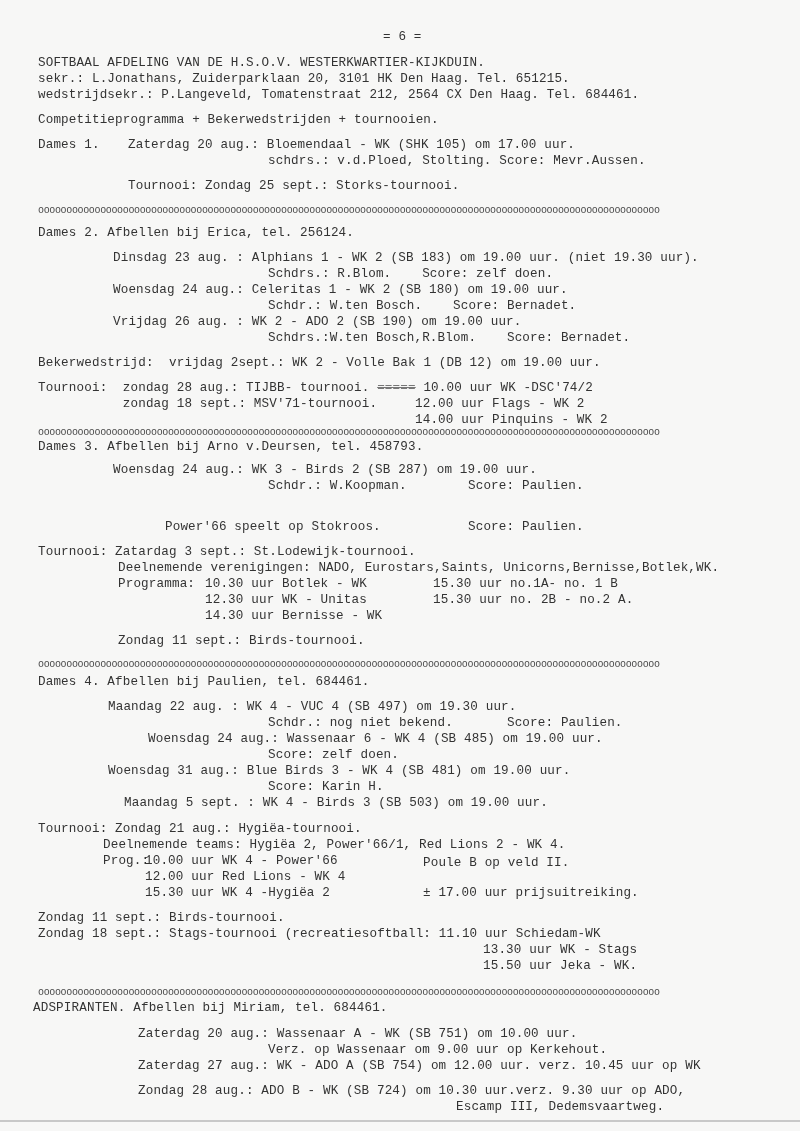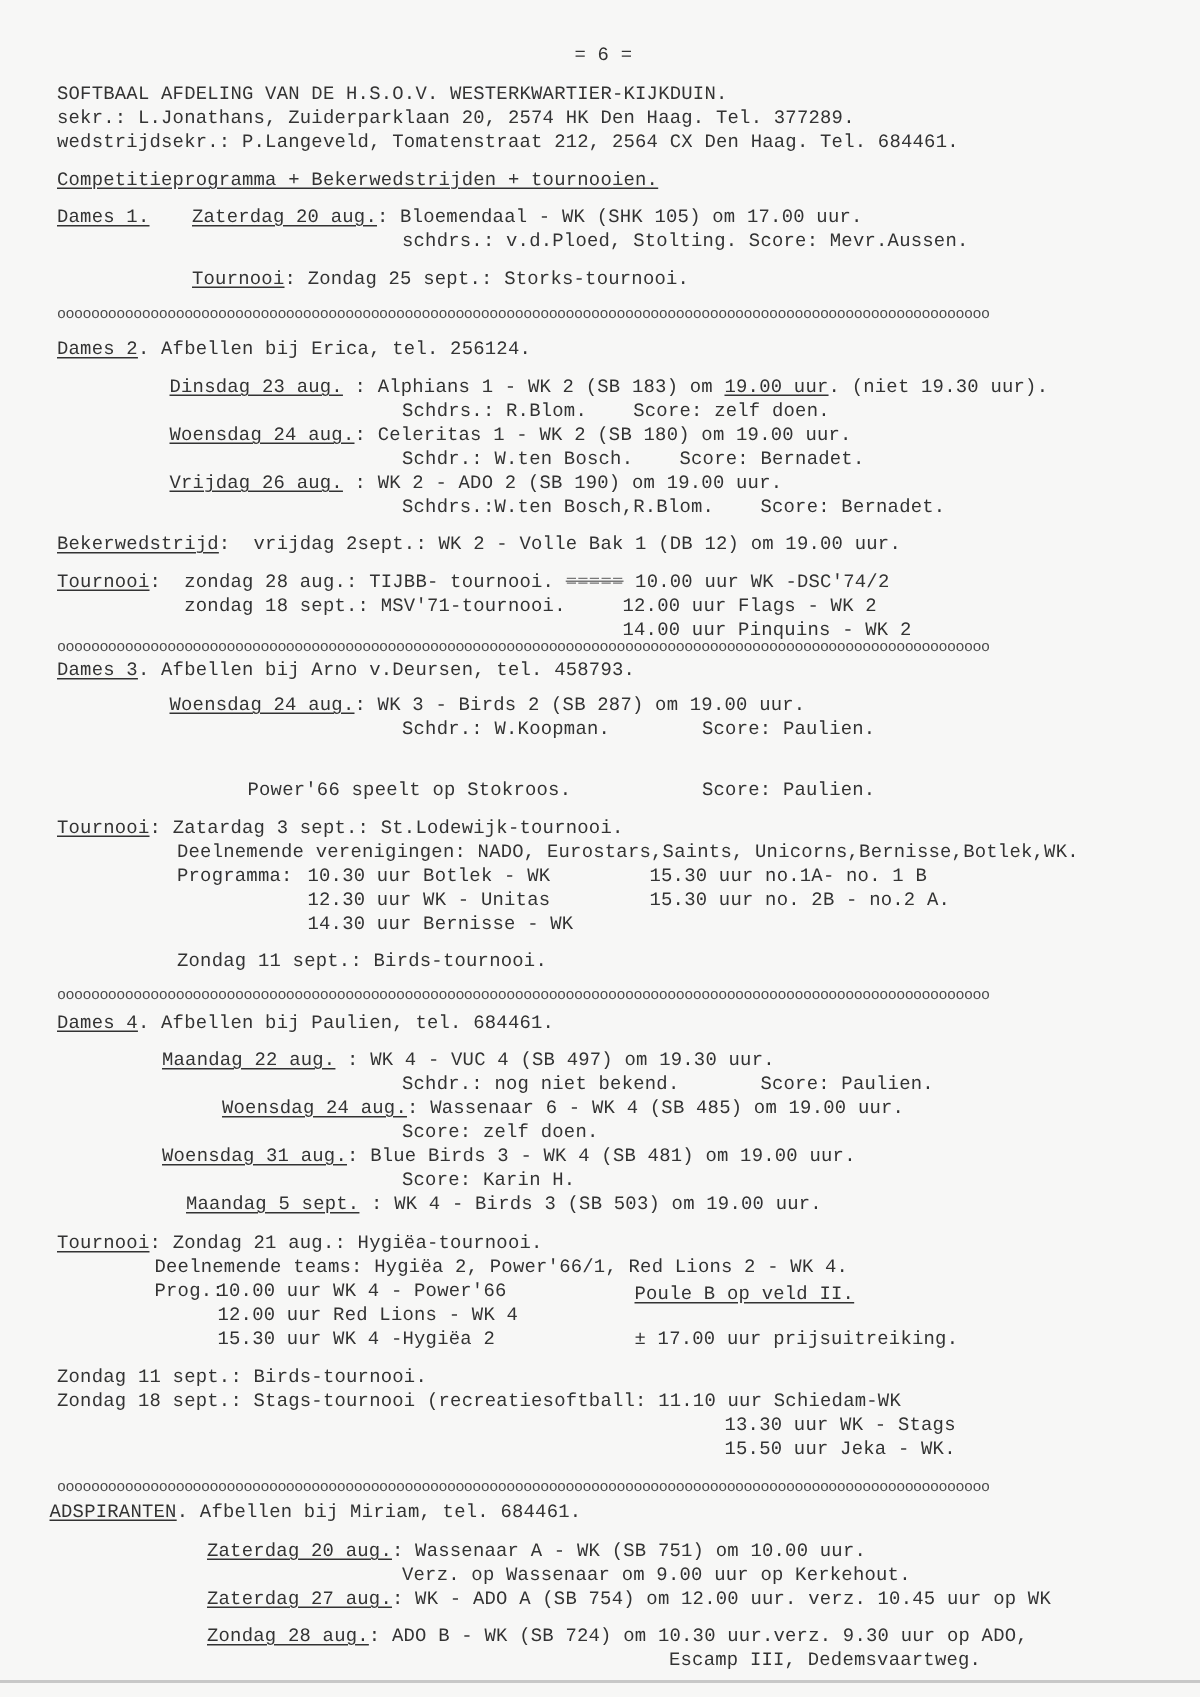--- a/index.html
+++ b/index.html
@@ -8,37 +8,37 @@
     background: #f7f7f6;
     font-family: "Liberation Mono", "DejaVu Sans Mono", monospace;
     color: #3a3a3a;
     position: relative;
   }
   .page { position: absolute; left: 0; top: 0; width: 800px; height: 1131px; }
   .ln {
     position: absolute; white-space: pre; font-size: 12.6px; line-height: 14px;
     letter-spacing: 0.15px; color: #333;
   }
-  .u { text-decoration: underline; text-underline-offset: 2px; }
+  .u { text-underline-offset: 2px; }
   .oo {
     position: absolute; left: 38px; width: 730px; overflow: hidden; white-space: nowrap;
     font-size: 10px; letter-spacing: -0.35px; color: #4a4a4a; line-height: 10px;
   }
   .strike { text-decoration: line-through; color: #777; }
   .bottom-edge { position: absolute; left: 0; right: 0; top: 1120px; height: 2px; background: #c8c8c8; }
 </style>
 </head>
 <body>
 
 <div class="page">
 
   <div class="ln" style="left:383px;top:30px;">= 6 =</div>
 
   <div class="ln" style="left:38px;top:56px;">SOFTBAAL AFDELING VAN DE H.S.O.V. WESTERKWARTIER-KIJKDUIN.</div>
-  <div class="ln" style="left:38px;top:72px;">sekr.: L.Jonathans, Zuiderparklaan 20, 2574 HK Den Haag. Tel. 377289.</div>
+  <div class="ln" style="left:38px;top:72px;">sekr.: L.Jonathans, Zuiderparklaan 20, 3101 HK Den Haag. Tel. 651215.</div>
   <div class="ln" style="left:38px;top:88px;">wedstrijdsekr.: P.Langeveld, Tomatenstraat 212, 2564 CX Den Haag. Tel. 684461.</div>
   <div class="ln u" style="left:38px;top:113px;">Competitieprogramma + Bekerwedstrijden + tournooien.</div>
 
   <div class="ln u" style="left:38px;top:138px;">Dames 1.</div>
   <div class="ln" style="left:128px;top:138px;"><span class="u">Zaterdag 20 aug.</span><span>: Bloemendaal - WK (SHK 105) om 17.00 uur.</span></div>
   <div class="ln" style="left:268px;top:154px;">schdrs.: v.d.Ploed, Stolting. Score: Mevr.Aussen.</div>
   <div class="ln" style="left:128px;top:179px;"><span class="u">Tournooi</span><span>: Zondag 25 sept.: Storks-tournooi.</span></div>
 
   <div class="oo" style="top:206px;">oooooooooooooooooooooooooooooooooooooooooooooooooooooooooooooooooooooooooooooooooooooooooooooooooooooooooooooo</div>
 
@@ -111,16 +111,16 @@
   <div class="ln" style="left:483px;top:959px;">15.50 uur Jeka - WK.</div>
 
   <div class="oo" style="top:988px;">oooooooooooooooooooooooooooooooooooooooooooooooooooooooooooooooooooooooooooooooooooooooooooooooooooooooooooooo</div>
 
   <div class="ln" style="left:33px;top:1001px;"><span class="u">ADSPIRANTEN</span><span>. Afbellen bij Miriam, tel. 684461.</span></div>
 
   <div class="ln" style="left:138px;top:1027px;"><span class="u">Zaterdag 20 aug.</span><span>: Wassenaar A - WK (SB 751) om 10.00 uur.</span></div>
   <div class="ln" style="left:268px;top:1043px;">Verz. op Wassenaar om 9.00 uur op Kerkehout.</div>
   <div class="ln" style="left:138px;top:1059px;"><span class="u">Zaterdag 27 aug.</span><span>: WK - ADO A (SB 754) om 12.00 uur. verz. 10.45 uur op WK</span></div>
   <div class="ln" style="left:138px;top:1084px;"><span class="u">Zondag 28 aug.</span><span>: ADO B - WK (SB 724) om 10.30 uur.verz. 9.30 uur op ADO,</span></div>
-  <div class="ln" style="left:446px;top:1100px;">Escamp III, Dedemsvaartweg.</div>
+  <div class="ln" style="left:456px;top:1100px;">Escamp III, Dedemsvaartweg.</div>
 
   <div class="bottom-edge"></div>
 </div>
 
 </body></html>

